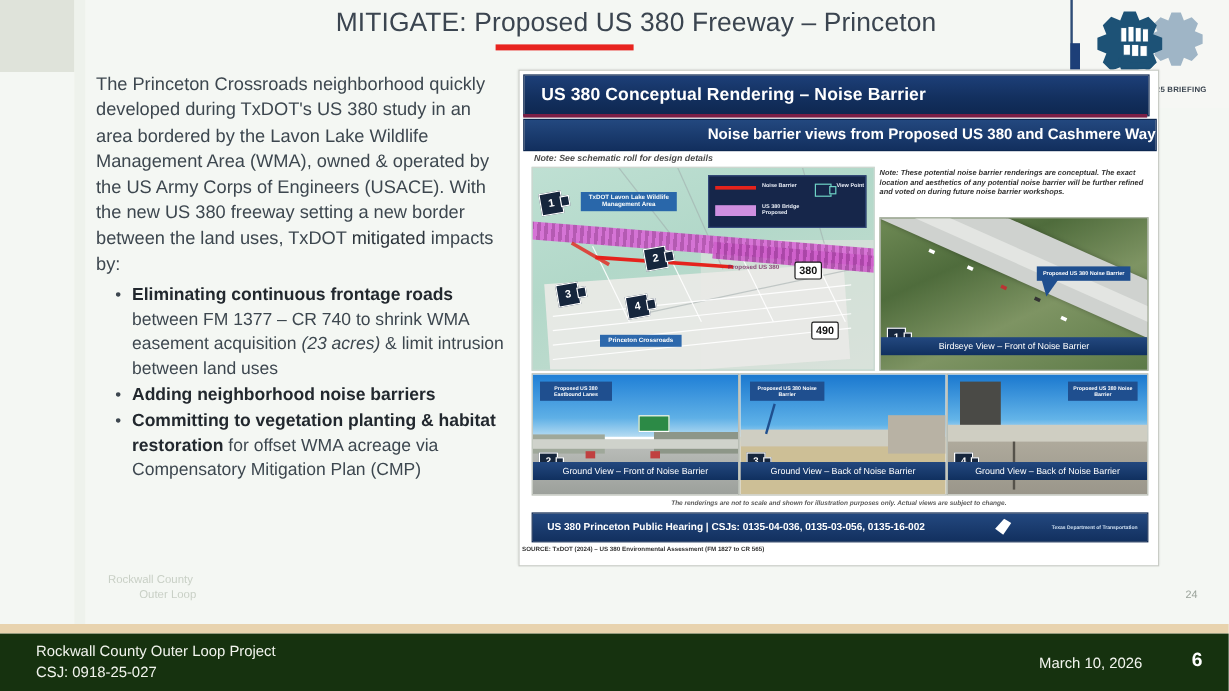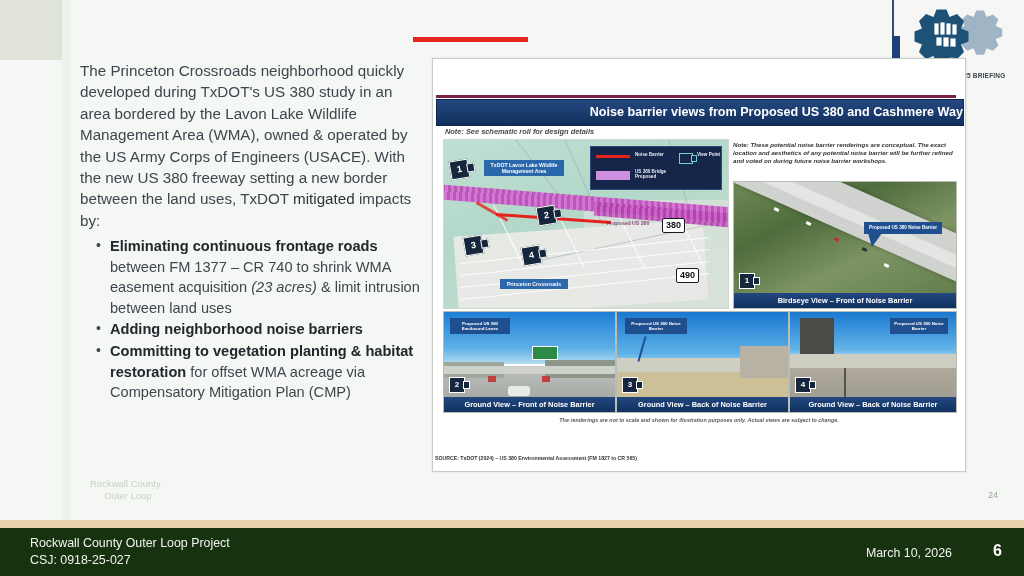--- a/index.html
+++ b/index.html
@@ -52,21 +52,21 @@
   #bullets li:before{
     content:"\2022";position:absolute;left:-2px;top:-1px;color:#3d474f;font-size:14px;
   }
   #bullets b{font-weight:bold;color:#22282e;}
   #bullets i{}
 
   
   #watermark{
     position:absolute;left:90px;top:478px;font-size:9.5px;color:#c9d0c6;line-height:12px;
   }
-  #watermark .l2{margin-left:14px;display:block;}
+  #watermark .l2{margin-left:26px;display:block;}
   #slide-no{position:absolute;left:988px;top:490px;font-size:9px;color:#9aa39a;}
 
   
   #exhibit{
     position:absolute;left:432px;top:58px;width:532px;height:412px;
     background:#ffffff;border:1px solid #c9ccc6;
     box-shadow:0 0 2px rgba(0,0,0,.12);
   }
   #ex-head{
     position:absolute;left:3px;top:3px;width:520px;height:33px;
@@ -181,23 +181,23 @@
   #aerial-callout{
     position:absolute;right:14px;top:40px;background:#1f4f8f;color:#fff;font-size:4.6px;
     line-height:5.6px;padding:3px 5px;font-weight:bold;text-align:center;
   }
   #aerial-callout:after{
     content:"";position:absolute;left:4px;bottom:-13px;width:0;height:0;
     border-left:4px solid transparent;border-right:10px solid transparent;
     border-top:14px solid #1f4f8f;
   }
   .vcap{
-    position:absolute;left:0;bottom:0;width:100%;height:15px;
+    position:absolute;left:0;bottom:12px;width:100%;height:15px;
     background:linear-gradient(180deg,#23487f 0%,#10305f 100%);
-    color:#fff;font-size:7.4px;font-weight:bold;line-height:15px;text-align:center;
+    color:#fff;font-size:7.4px;font-weight:normal;line-height:15px;text-align:center;
   }
   .vnum{
     position:absolute;left:5px;bottom:19px;width:14px;height:14px;background:#16263d;
     border:1.2px solid #fff;color:#fff;font-size:8px;font-weight:bold;line-height:13px;
     text-align:center;
   }
   .vnum:after{
     content:"";position:absolute;right:-6px;top:3px;width:5px;height:6px;
     background:#16263d;border:1px solid #fff;
   }
@@ -256,20 +256,21 @@
 </style>
 </head>
 <body>
 
 <div id="slide">
 
   <div id="corner-shade"></div>
   <div id="left-strip"></div>
 
   <div id="title-wrap">
+    <div id="title"><span class="kw">MITIGATE:</span><span> Proposed US 380 Freeway – Princeton</span></div>
     <div id="title-underline"></div>
   </div>
 
   <div id="nctcog">
     <div id="nctcog-blue"></div>
     <svg id="nctcog-logo" viewBox="0 0 108 66">
       <g fill="#9fb5c6">
         <path d="M70 6 h6 l2 5 5-2 4 4-2 5 5 2 v6 l-5 2 2 5-4 4-5-2-2 5h-6l-2-5-5 2-4-4 2-5-5-2v-6l5-2-2-5 4-4 5 2z" transform="translate(0,0) scale(1.3) translate(-16,-1)"></path>
       </g>
       <g fill="#1d5276">
@@ -300,20 +301,23 @@
   </div>
 
   <div id="watermark">
     <span>Rockwall County</span>
     <span class="l2">Outer Loop</span>
   </div>
   <div id="slide-no">24</div>
 
   <div id="exhibit">
 
+    <div id="ex-head">
+      <span>US 380 Conceptual Rendering – Noise Barrier</span>
+    </div>
     <div id="ex-maroon"></div>
     <div id="ex-sub">
       <span>Noise barrier views from Proposed US 380 and Cashmere Way</span>
     </div>
     <div id="ex-note">Note: See schematic roll for design details</div>
 
     <div id="map">
       <div class="mapfield" id="map-green"></div>
       <div class="mapfield" id="map-urban2"></div>
       <div class="mapfield" id="map-urban"></div>
@@ -405,20 +409,25 @@
       <div class="wall" style="left:10px;top:6px;width:34px;height:38px;background:#4a4a46;"></div>
       <div class="wall" style="left:0;top:42px;width:100%;height:14px;background:#cfcec2;"></div>
       <div style="position:absolute;left:54px;top:56px;width:2px;height:40px;background:#55524a;"></div>
       <div class="pcallout" style="right:8px;top:6px;width:50px;">Proposed US 380 Noise Barrier</div>
       <div class="vnum"><span>4</span></div>
       <div class="vcap">Ground View – Back of Noise Barrier</div>
     </div>
 
     <div id="disclaimer">The renderings are not to scale and shown for illustration purposes only. Actual views are subject to change.</div>
 
+    <div id="ex-foot">
+      <span>US 380 Princeton Public Hearing | CSJs:  0135-04-036, 0135-03-056, 0135-16-002</span>
+      <div id="txdot-mark"></div>
+      <div id="txdot-logo">Texas Department of Transportation</div>
+    </div>
 
     <div id="ex-source">SOURCE: TxDOT (2024) – US 380 Environmental Assessment (FM 1827 to CR 565)</div>
   </div>
 </div>
 
 <div id="tan-bar"></div>
 <div id="footer">
   <div id="ft-left">
     <div>Rockwall County Outer Loop Project</div>
     <div>CSJ: 0918-25-027</div>

